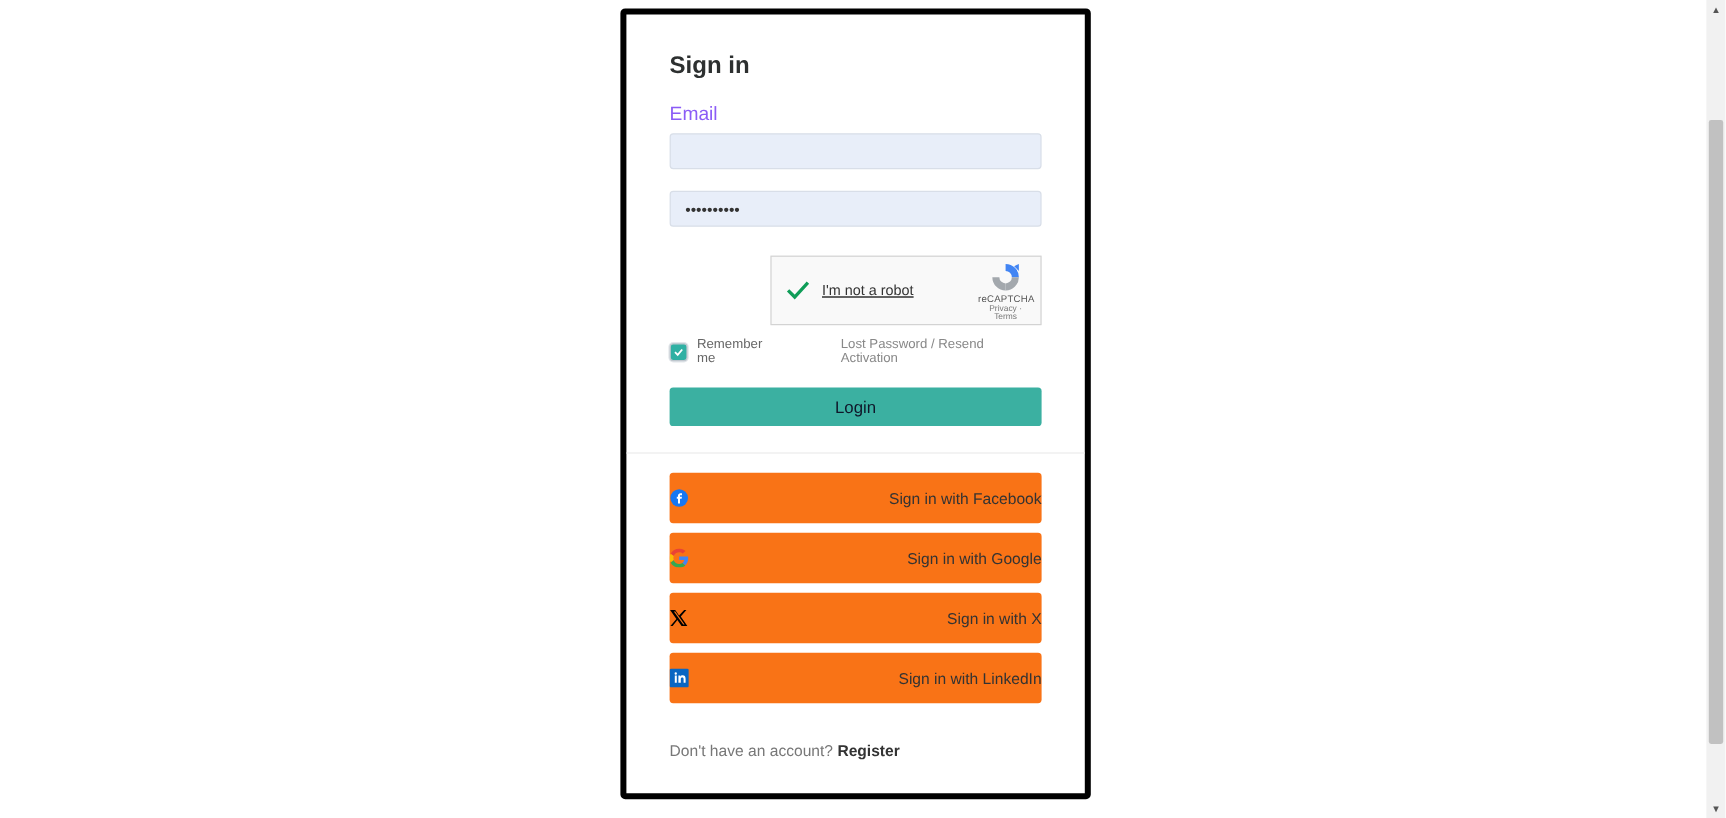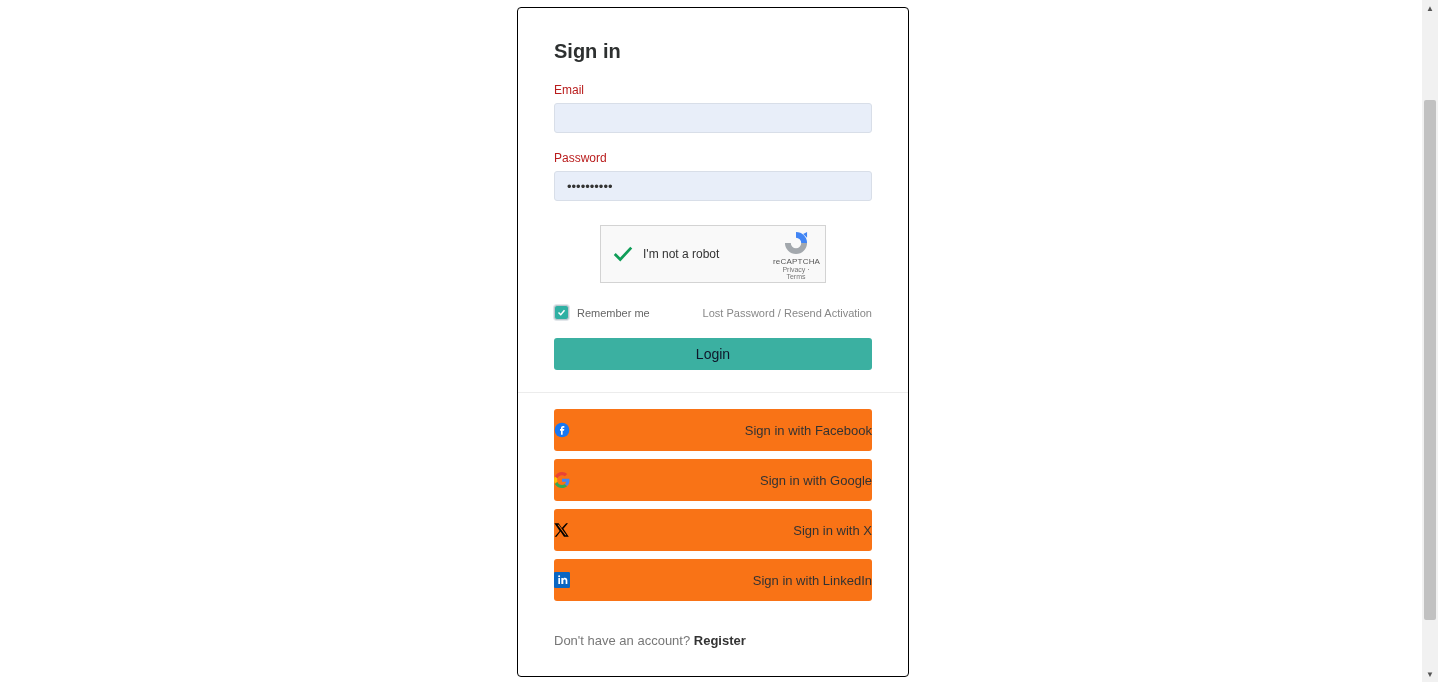--- a/index.html
+++ b/index.html
@@ -41,52 +41,53 @@
   }
   .scrollbar-arrow.up { top: 0; }
   .scrollbar-arrow.down { bottom: 0; }
 
   .card {
     position: absolute;
     left: 517px;
     top: 7px;
     width: 392px;
     background: #ffffff;
-    border: 1px solid #000000;
+    border: 5px solid #000000;
     border-radius: 4px;
     padding: 32px 36px 28px 36px;
   }
   .title {
     font-size: 20px;
     font-weight: 600;
     color: #2d3030;
     margin-bottom: 20px;
   }
   .label {
-    font-size: 12px;
-    color: #b91c1c;
+    font-size: 16px;
+    color: #8b5cf6;
     margin-bottom: 6px;
     display: block;
   }
   .input {
     width: 100%;
     height: 30px;
     background: #e8eef9;
     border: 1px solid #d8dee8;
     border-radius: 3px;
     padding: 0 12px;
     font-size: 13px;
     color: #333;
     margin-bottom: 18px;
   }
   .input.blurred { color: transparent; text-shadow: 0 0 6px rgba(80,90,110,0.5); }
   .recaptcha-wrap {
     display: flex;
-    justify-content: center;
-    margin: 6px 0 22px 0;
+    justify-content: flex-end;
+    margin: 6px 0 10px 0;
+    text-decoration: underline;
   }
   .recaptcha {
     width: 226px;
     height: 58px;
     border: 1px solid #d3d3d3;
     background: #f9f9f9;
     display: flex;
     align-items: center;
     position: relative;
     padding-left: 10px;
@@ -200,21 +201,20 @@
 </style>
 </head>
 <body>
 
 <div class="card">
   <h1 class="title">Sign in</h1>
 
   <label class="label">Email</label>
   <input class="input blurred" type="text" value="" style="">
 
-  <label class="label">Password</label>
   <input class="input" type="text" value="••••••••••" style="">
 
   <div class="recaptcha-wrap">
     <div class="recaptcha">
       <span class="recaptcha-check">
         <svg viewBox="0 0 24 24" width="22" height="22">
             <path fill="none" stroke="#0f9d58" stroke-width="3" d="M3 12 L9 18 L21 5"></path>
           </svg>
       </span>
       <span class="recaptcha-text">I'm not a robot</span>

